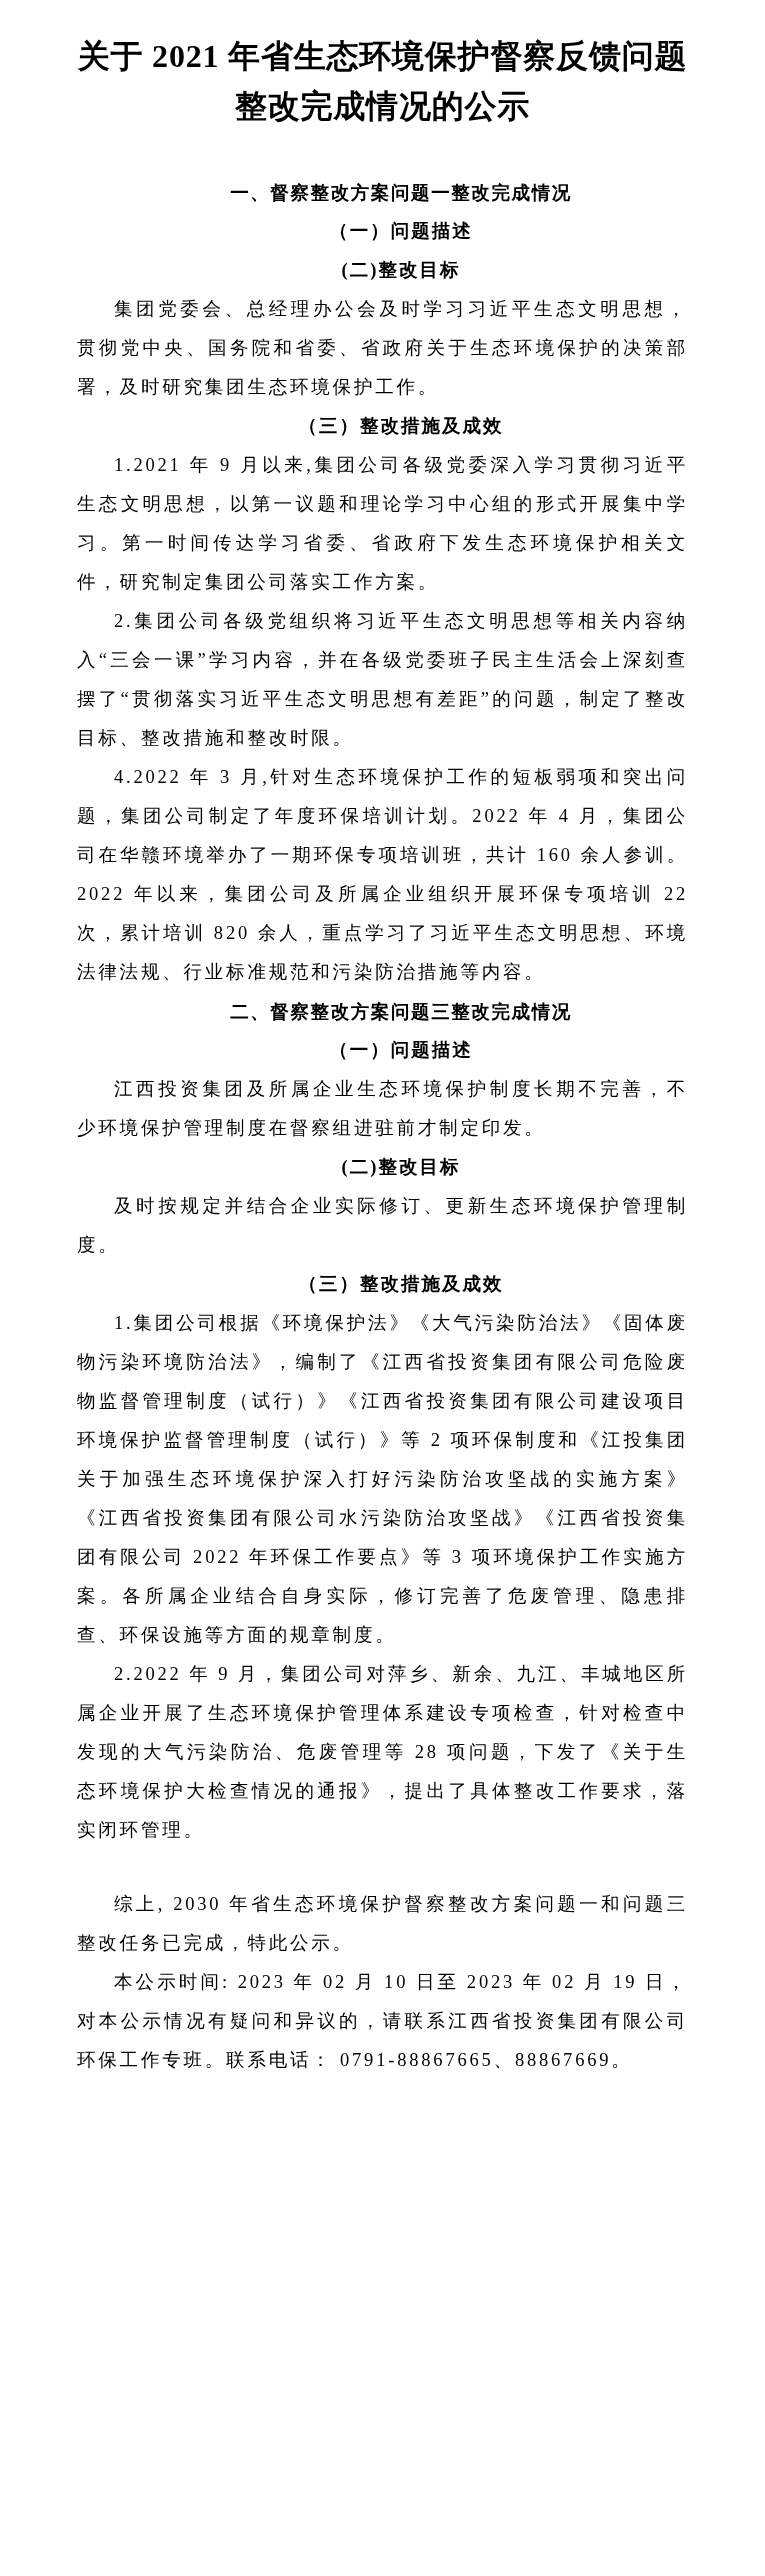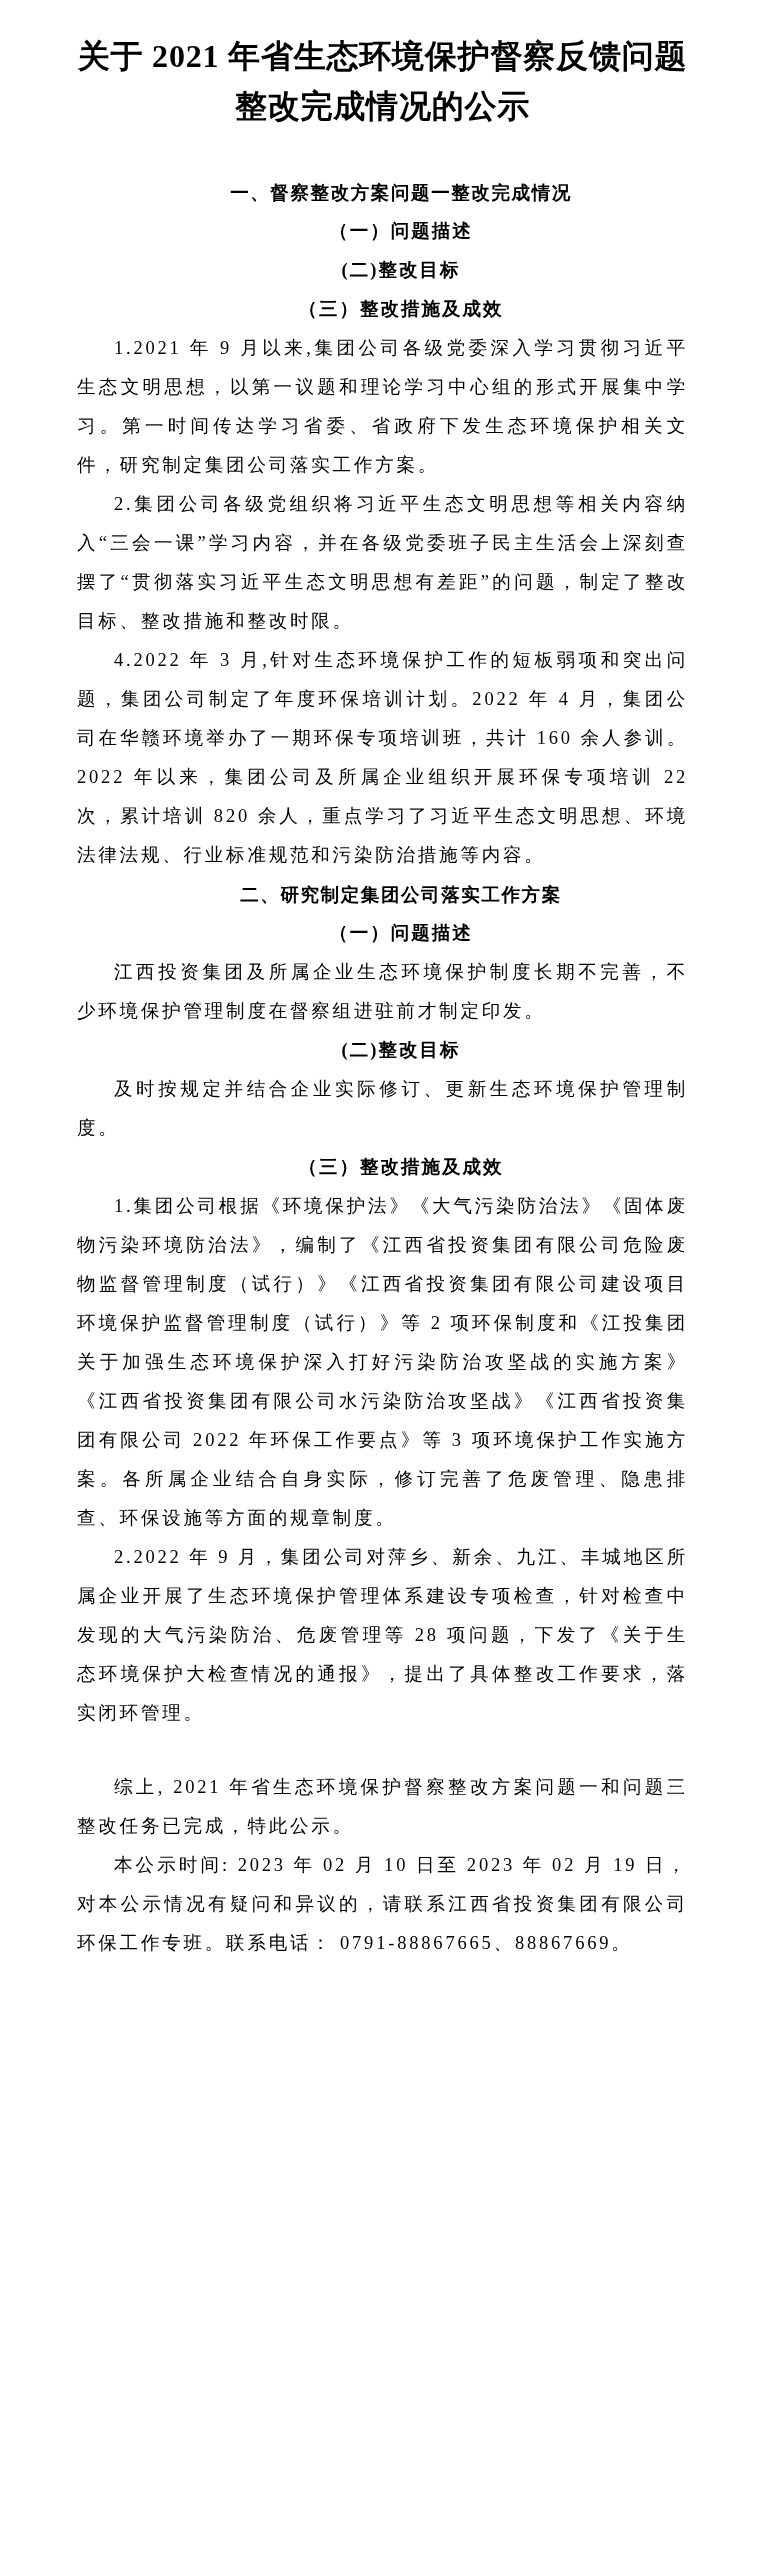--- a/index.html
+++ b/index.html
@@ -65,31 +65,32 @@
 
   <h1 class="doc-title">
     <span>关于 2021 年省生态环境保护督察反馈问题</span><br>
     <span>整改完成情况的公示</span>
   </h1>
 
 
   <p class="block h1">一、督察整改方案问题一整改完成情况</p>
   <p class="block h2">（一）问题描述</p>
   <p class="block h2">(二)整改目标</p>
+  <p class="block para">集团党委会、总经理办公会及时学习习近平生态文明思想，贯彻党中央、国务院和省委、省政府关于生态环境保护的决策部署，及时研究集团生态环境保护工作。</p>
   <p class="block h2">（三）整改措施及成效</p>
   <p class="block para">1.2021 年 9 月以来,集团公司各级党委深入学习贯彻习近平生态文明思想，以第一议题和理论学习中心组的形式开展集中学习。第一时间传达学习省委、省政府下发生态环境保护相关文件，研究制定集团公司落实工作方案。</p>
   <p class="block para">2.集团公司各级党组织将习近平生态文明思想等相关内容纳入“三会一课”学习内容，并在各级党委班子民主生活会上深刻查摆了“贯彻落实习近平生态文明思想有差距”的问题，制定了整改目标、整改措施和整改时限。</p>
   <p class="block para">4.2022 年 3 月,针对生态环境保护工作的短板弱项和突出问题，集团公司制定了年度环保培训计划。2022 年 4 月，集团公司在华赣环境举办了一期环保专项培训班，共计 160 余人参训。2022 年以来，集团公司及所属企业组织开展环保专项培训 22 次，累计培训 820 余人，重点学习了习近平生态文明思想、环境法律法规、行业标准规范和污染防治措施等内容。</p>
 
-  <p class="block h1">二、研究制定集团公司落实工作方案</p>
+  <p class="block h1">二、督察整改方案问题三整改完成情况</p>
   <p class="block h2">（一）问题描述</p>
   <p class="block para">江西投资集团及所属企业生态环境保护制度长期不完善，不少环境保护管理制度在督察组进驻前才制定印发。</p>
   <p class="block h2">(二)整改目标</p>
   <p class="block para">及时按规定并结合企业实际修订、更新生态环境保护管理制度。</p>
   <p class="block h2">（三）整改措施及成效</p>
   <p class="block para">1.集团公司根据《环境保护法》《大气污染防治法》《固体废物污染环境防治法》，编制了《江西省投资集团有限公司危险废物监督管理制度（试行）》《江西省投资集团有限公司建设项目环境保护监督管理制度（试行）》等 2 项环保制度和《江投集团关于加强生态环境保护深入打好污染防治攻坚战的实施方案》《江西省投资集团有限公司水污染防治攻坚战》《江西省投资集团有限公司 2022 年环保工作要点》等 3 项环境保护工作实施方案。各所属企业结合自身实际，修订完善了危废管理、隐患排查、环保设施等方面的规章制度。</p>
   <p class="block para">2.2022 年 9 月，集团公司对萍乡、新余、九江、丰城地区所属企业开展了生态环境保护管理体系建设专项检查，针对检查中发现的大气污染防治、危废管理等 28 项问题，下发了《关于生态环境保护大检查情况的通报》，提出了具体整改工作要求，落实闭环管理。</p>
 
-  <p class="block para gap-before">综上, 2021 年省生态环境保护督察整改方案问题一和问题三整改任务已完成，特此公示。</p>
+  <p class="block para gap-before">综上, 2030 年省生态环境保护督察整改方案问题一和问题三整改任务已完成，特此公示。</p>
   <p class="block para">本公示时间: 2023 年 02 月 10 日至 2023 年 02 月 19 日，对本公示情况有疑问和异议的，请联系江西省投资集团有限公司环保工作专班。联系电话： 0791-88867665、88867669。</p>
 
 </div>
 
 
 </body></html>

